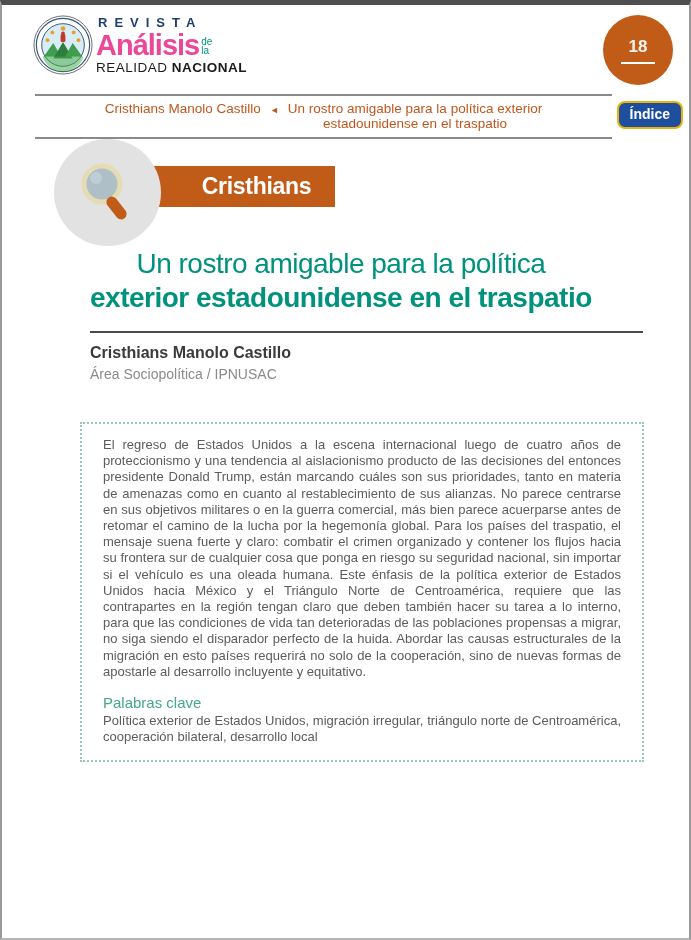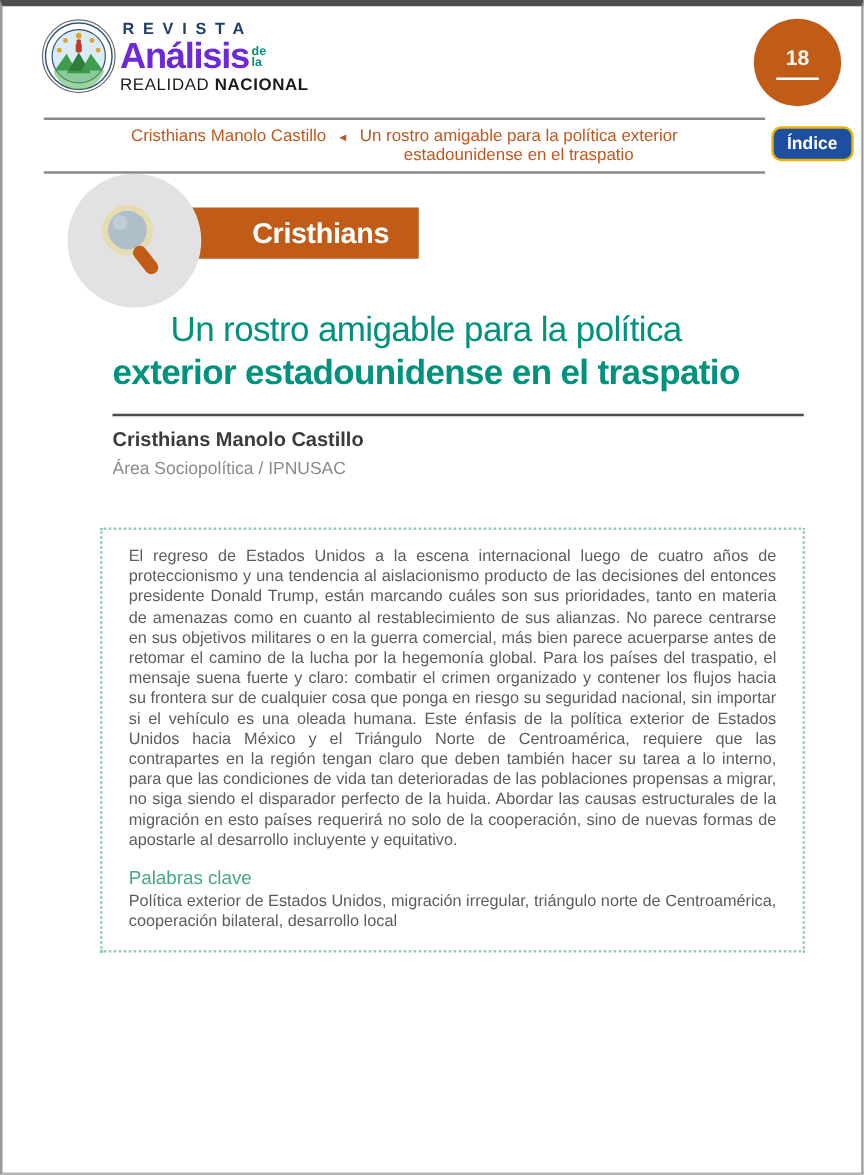--- a/index.html
+++ b/index.html
@@ -20,23 +20,23 @@
 
   
   .emblem { position: absolute; left: 30px; top: 9px; width: 62px; height: 62px; }
 
   .logo-text { position: absolute; left: 94px; top: 11px; line-height: 1; }
   .logo-revista {
     color: #1c3f6e; font-size: 13px; font-weight: 600;
     letter-spacing: 7px; margin-left: 2px;
   }
   .logo-analisis-row { display: flex; align-items: flex-start; margin-top: 2px; }
-  .logo-analisis { color: #6d28d9; font-size: 29px; font-weight: 700; letter-spacing: -1px; }
+  .logo-analisis { color: #ec4899; font-size: 29px; font-weight: 700; letter-spacing: -1px; }
   .logo-dela { display: inline-flex; flex-direction: column; margin-left: 2px; margin-top: 6px; }
-  .logo-dela span { color: #00927c; font-size: 10px; font-weight: 700; line-height: 9px; }
+  .logo-dela span { color: #00927c; font-size: 10px; font-weight: 400; line-height: 9px; }
   .logo-realidad-row { font-size: 13.5px; color: #1a1a1a; letter-spacing: 0.5px; margin-top: 1px; }
   .logo-realidad { font-weight: 400; }
   .logo-nacional { font-weight: 700; }
 
   .edition-line {
     position: absolute; right: 97px; top: 39px;
     font-size: 14.5px; color: #8f8f8f; white-space: nowrap;
   }
   .edition-line .sep { color: #c05c18; font-weight: 700; padding: 0 5px; }
   .edition-bold { color: #6e6e6e; font-weight: 700; }

